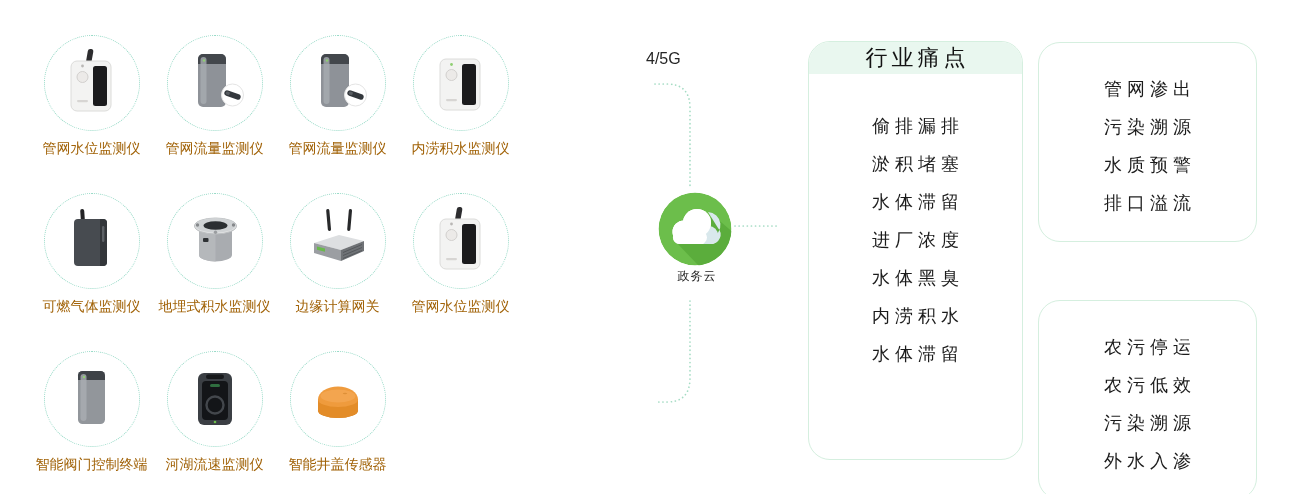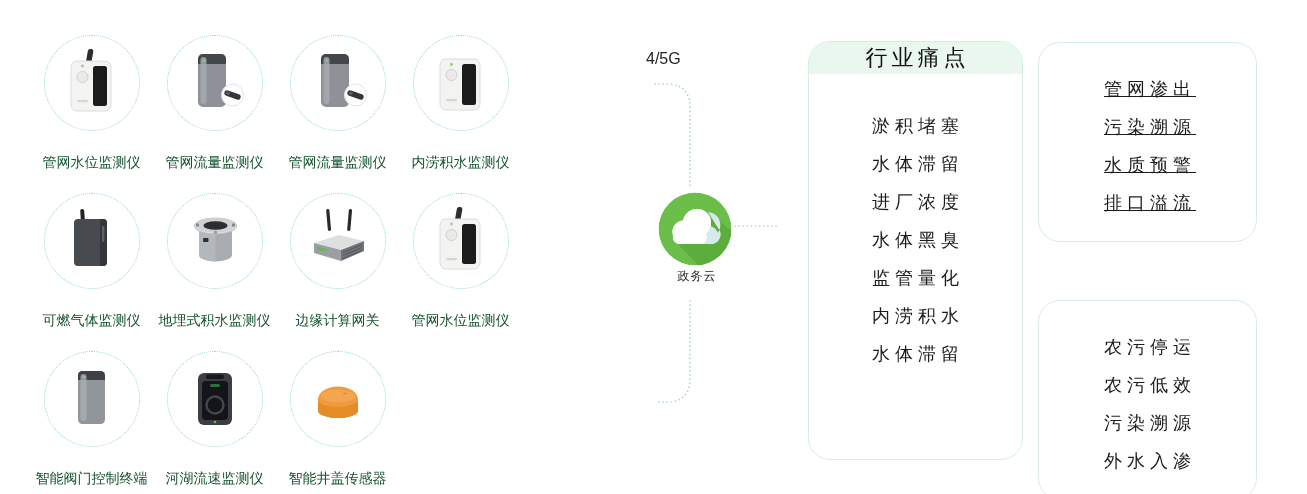--- a/index.html
+++ b/index.html
@@ -15,41 +15,41 @@
     display:grid; grid-template-columns:repeat(4,123px); grid-auto-rows:158px;
   }
   .device-card { display:flex; flex-direction:column; align-items:center; }
   .device-circle {
     width:96px; height:96px; border-radius:50%;
     border:1.5px dotted #93d9c5; background:#ffffff;
     display:flex; align-items:center; justify-content:center;
   }
   .device-circle svg { width:70px; height:70px; display:block; }
   .device-label {
-    margin-top:22px; font-size:14px; line-height:18px; font-weight:500;
-    color:#14532d; white-space:nowrap; text-align:center;
+    margin-top:8px; font-size:14px; line-height:18px; font-weight:500;
+    color:#a16207; white-space:nowrap; text-align:center;
   }
 
   
   #connector-svg { position:absolute; left:630px; top:40px; width:180px; height:380px; }
   .net-label {
     position:absolute; left:646px; top:50px; font-size:16px; color:#262626;
   }
   .cloud-label {
     position:absolute; left:655px; top:268px; width:84px; text-align:center;
     font-size:12px; color:#1c1c1c; letter-spacing:1px;
   }
 
   
   .panel {
     position:absolute; background:#ffffff;
     border:1.5px solid #d5efdf; border-radius:22px; overflow:hidden;
   }
   #panel-industry { left:808px; top:41px;  width:215px; height:419px; }
-  #panel-network  { left:1038px; top:42px;  width:219px; height:200px;text-decoration:underline; }
+  #panel-network  { left:1038px; top:42px;  width:219px; height:200px; }
   #panel-rural    { left:1038px; top:252px; width:219px; height:200px;margin-top:48px; }
   .panel-header {
     height:32px; background:#e9f7ef;
     display:flex; align-items:center; justify-content:center;
     font-size:22px; font-weight:500; letter-spacing:4px; text-indent:4px; color:#141414;
   }
   .panel-list { list-style:none; }
   #panel-industry .panel-list { margin-top:33px; }
   #panel-network .panel-list, #panel-rural .panel-list { margin-top:27px; }
   .panel-list li {
@@ -282,25 +282,25 @@
         <rect x="43" y="191" width="34" height="13" rx="6.5" fill="#ffffff"></rect>
       </g>
     </g>
   </svg>
 
   <div class="cloud-label">政务云</div>
 
   <div class="panel" id="panel-industry">
     <div class="panel-header">行业痛点</div>
     <ul class="panel-list">
+      <li>偷排漏排</li>
       <li>淤积堵塞</li>
       <li>水体滞留</li>
       <li>进厂浓度</li>
       <li>水体黑臭</li>
-      <li>监管量化</li>
       <li>内涝积水</li>
       <li>水体滞留</li>
     </ul>
   </div>
 
   <div class="panel" id="panel-network">
     <ul class="panel-list">
       <li>管网渗出</li>
       <li>污染溯源</li>
       <li>水质预警</li>

